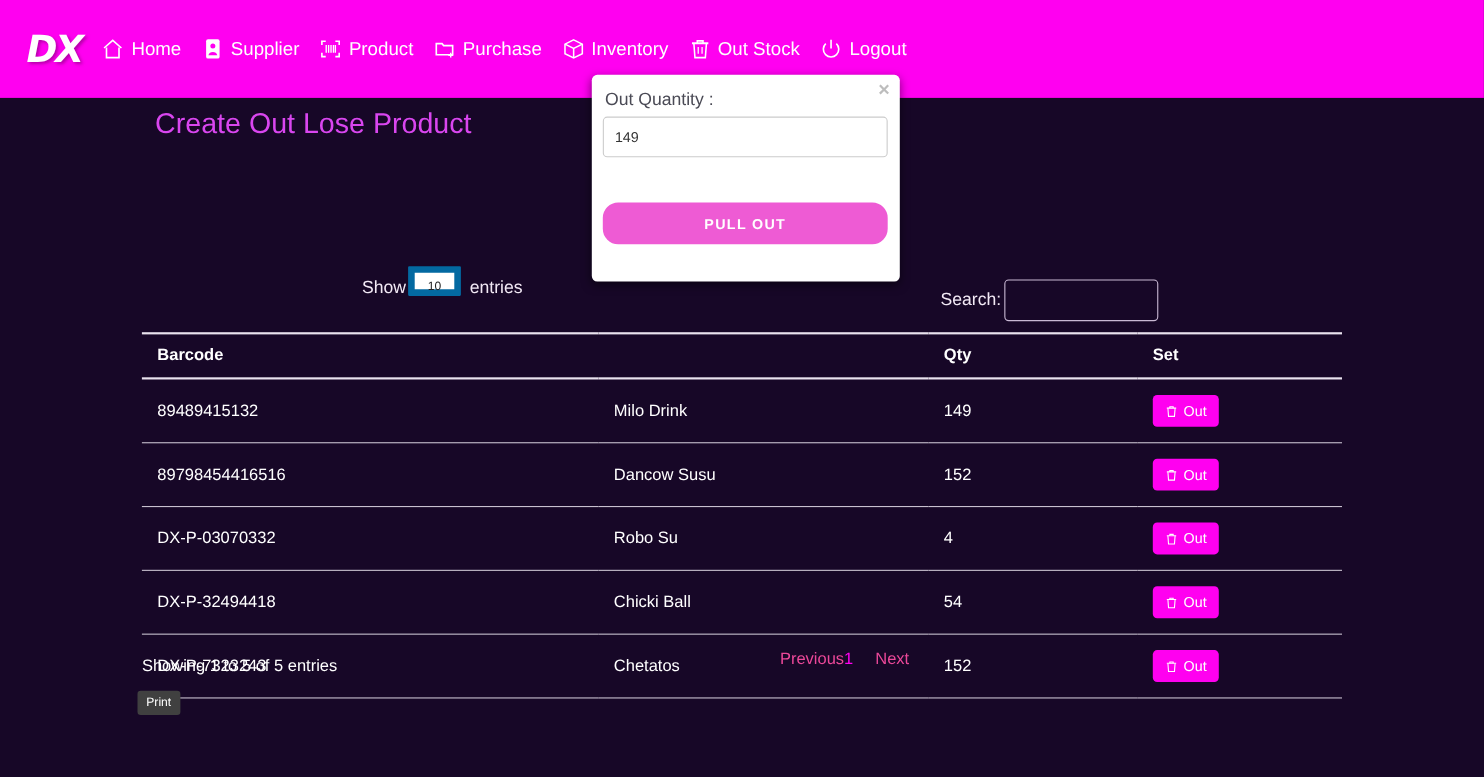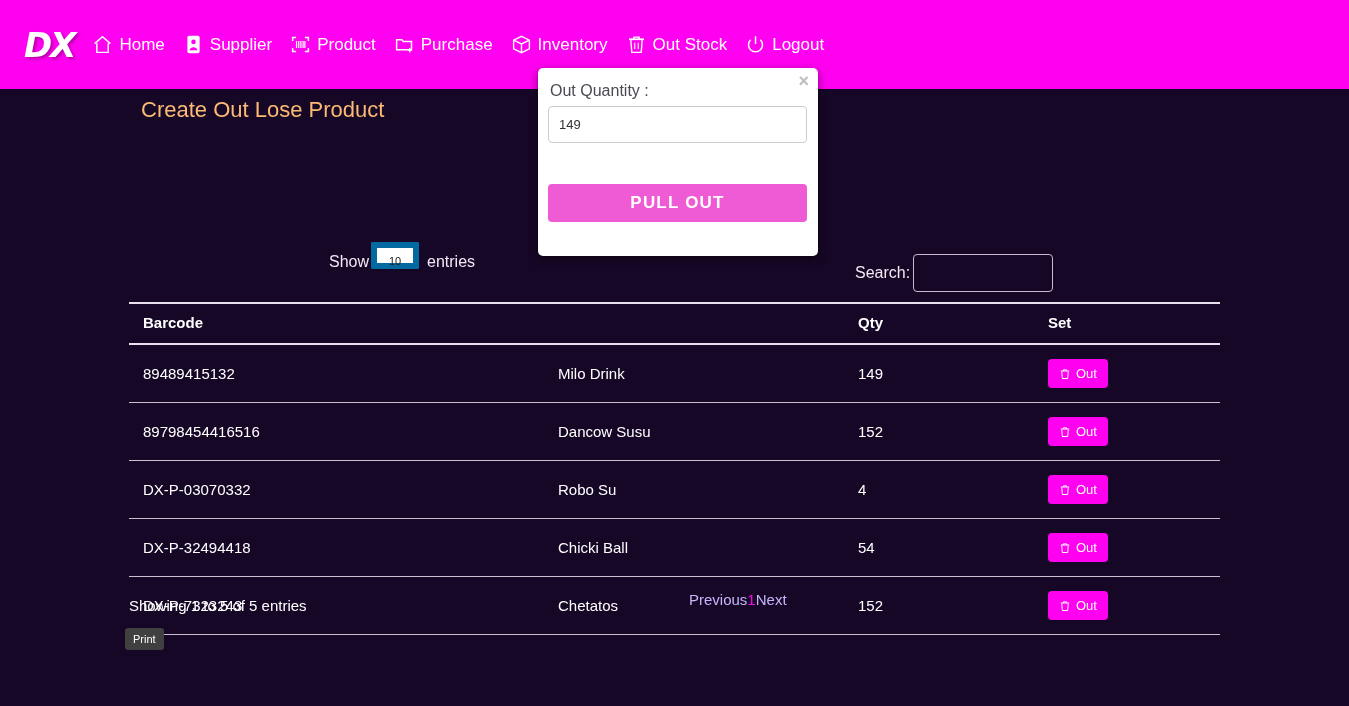--- a/index.html
+++ b/index.html
@@ -32,21 +32,21 @@
     line-height: 1;
   }
   .nav-item .ico { display: inline-flex; width: 21px; height: 21px; align-items: center; justify-content: center; }
   .nav-item .ico svg { display: block; }
 
   
   .page { position: absolute; top: 89px; left: 0; width: 1349px; height: 617px; }
 
   .page-title {
     position: absolute; left: 141px; top: 8px;
-    font-size: 22px; color: #fdba74; font-weight: normal;
+    font-size: 26px; color: #d946ef; font-weight: normal;
     margin: 0;
   }
 
   
   .length-wrap {
     position: absolute; left: 329px; top: 164px;
     font-size: 16px; color: #f2e9f5;
   }
   .length-select {
     position: absolute; left: 42px; top: -11px;
@@ -114,21 +114,21 @@
   
   .info {
     position: absolute; left: 129px; top: 508px;
     font-size: 15px; color: #ffffff;
   }
   .paginate {
     position: absolute; left: 689px; top: 502px;
     font-size: 15px;
   }
   .paginate a { text-decoration: none; cursor: pointer; }
-  .pg-prev, .pg-next { color: #c4b5fd; }
+  .pg-prev, .pg-next { color: #ec4899; margin-left: 20px; }
   .pg-num { color: #ff00f0; }
 
   .btn-print {
     position: absolute; left: 125px; top: 539px;
     background: #404040; color: #ffffff;
     border: none; border-radius: 3px;
     font-size: 11px; padding: 5px 8px;
     cursor: pointer; font-family: "Liberation Sans", sans-serif;
   }
 
@@ -154,22 +154,22 @@
     position: absolute; left: 10px; top: 38px;
     width: 259px; height: 37px;
     border: 1px solid #ccc; border-radius: 4px;
     padding: 0 10px; font-size: 13px; color: #333;
     outline: none; background: #fff;
   }
   .modal-pull {
     position: absolute; left: 10px; top: 116px;
     width: 259px; height: 38px;
     background: #ee5bd4; color: #ffffff;
-    border: none; border-radius: 4px;
-    font-size: 17px; font-weight: bold; letter-spacing: 1.2px;
+    border: none; border-radius: 14px;
+    font-size: 13px; font-weight: bold; letter-spacing: 1.2px;
     cursor: pointer; font-family: "Liberation Sans", sans-serif;
   }
 </style>
 </head>
 <body>
 
 <div class="navbar">
   <div class="brand">DX</div>
   <div class="nav-items">
 

